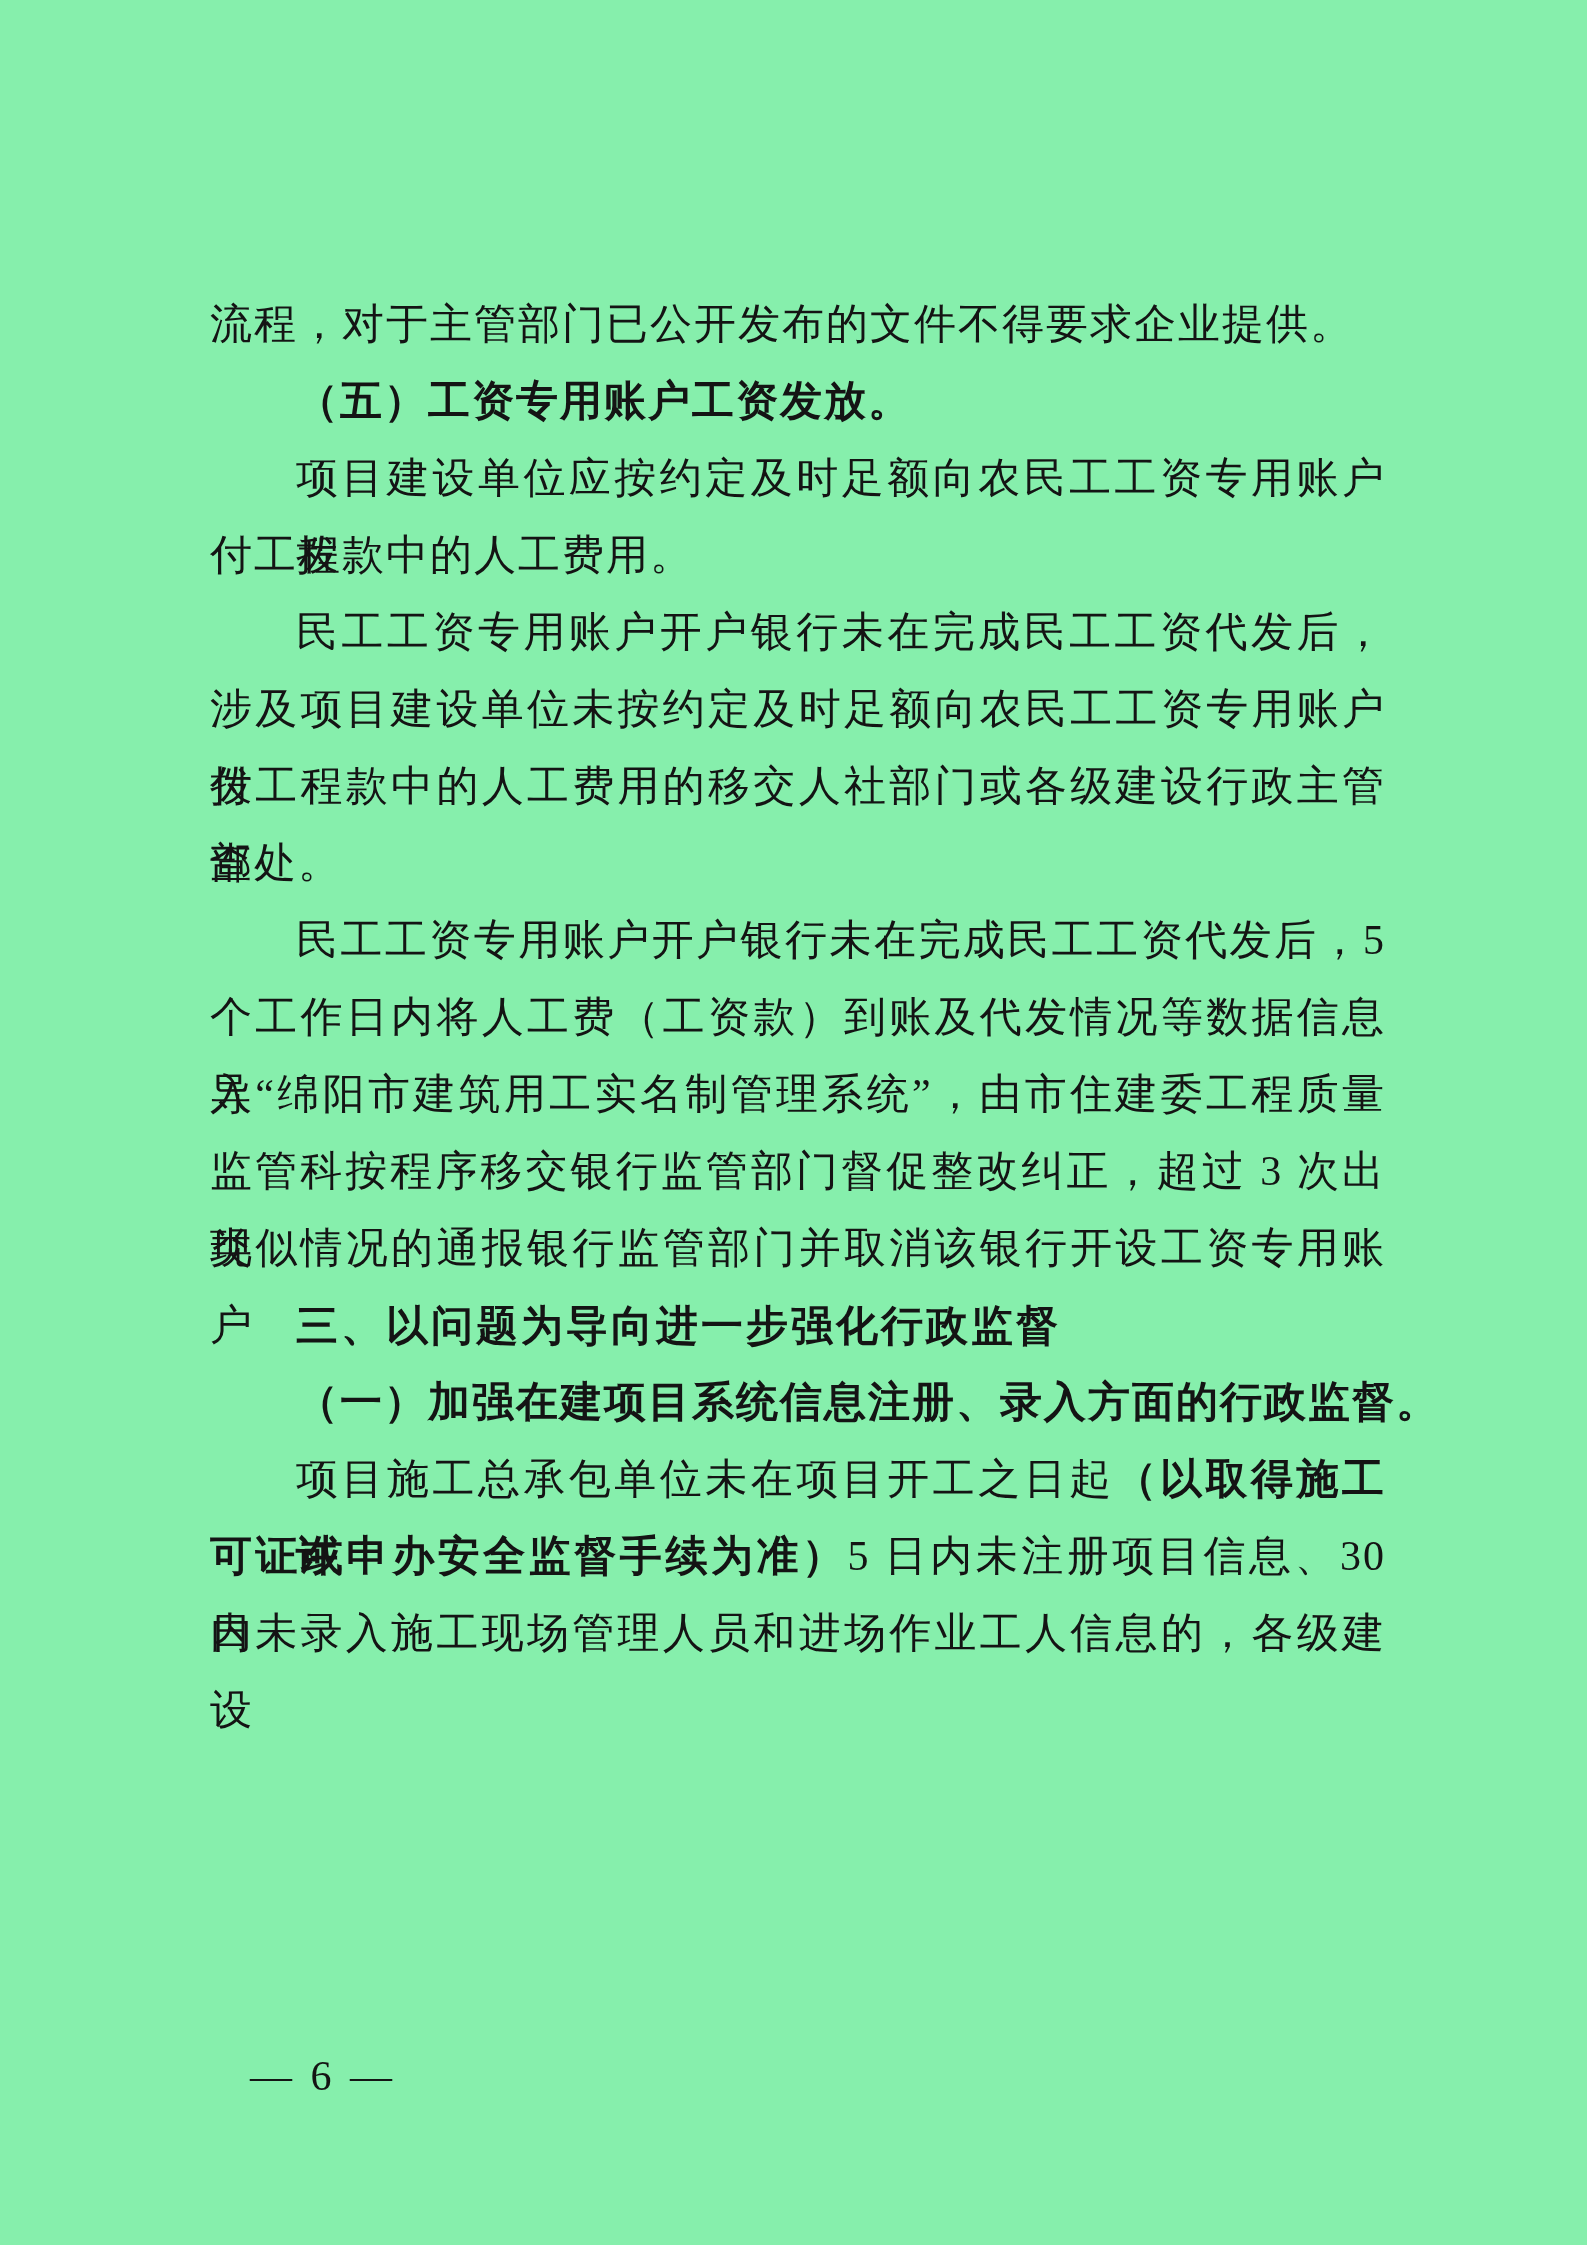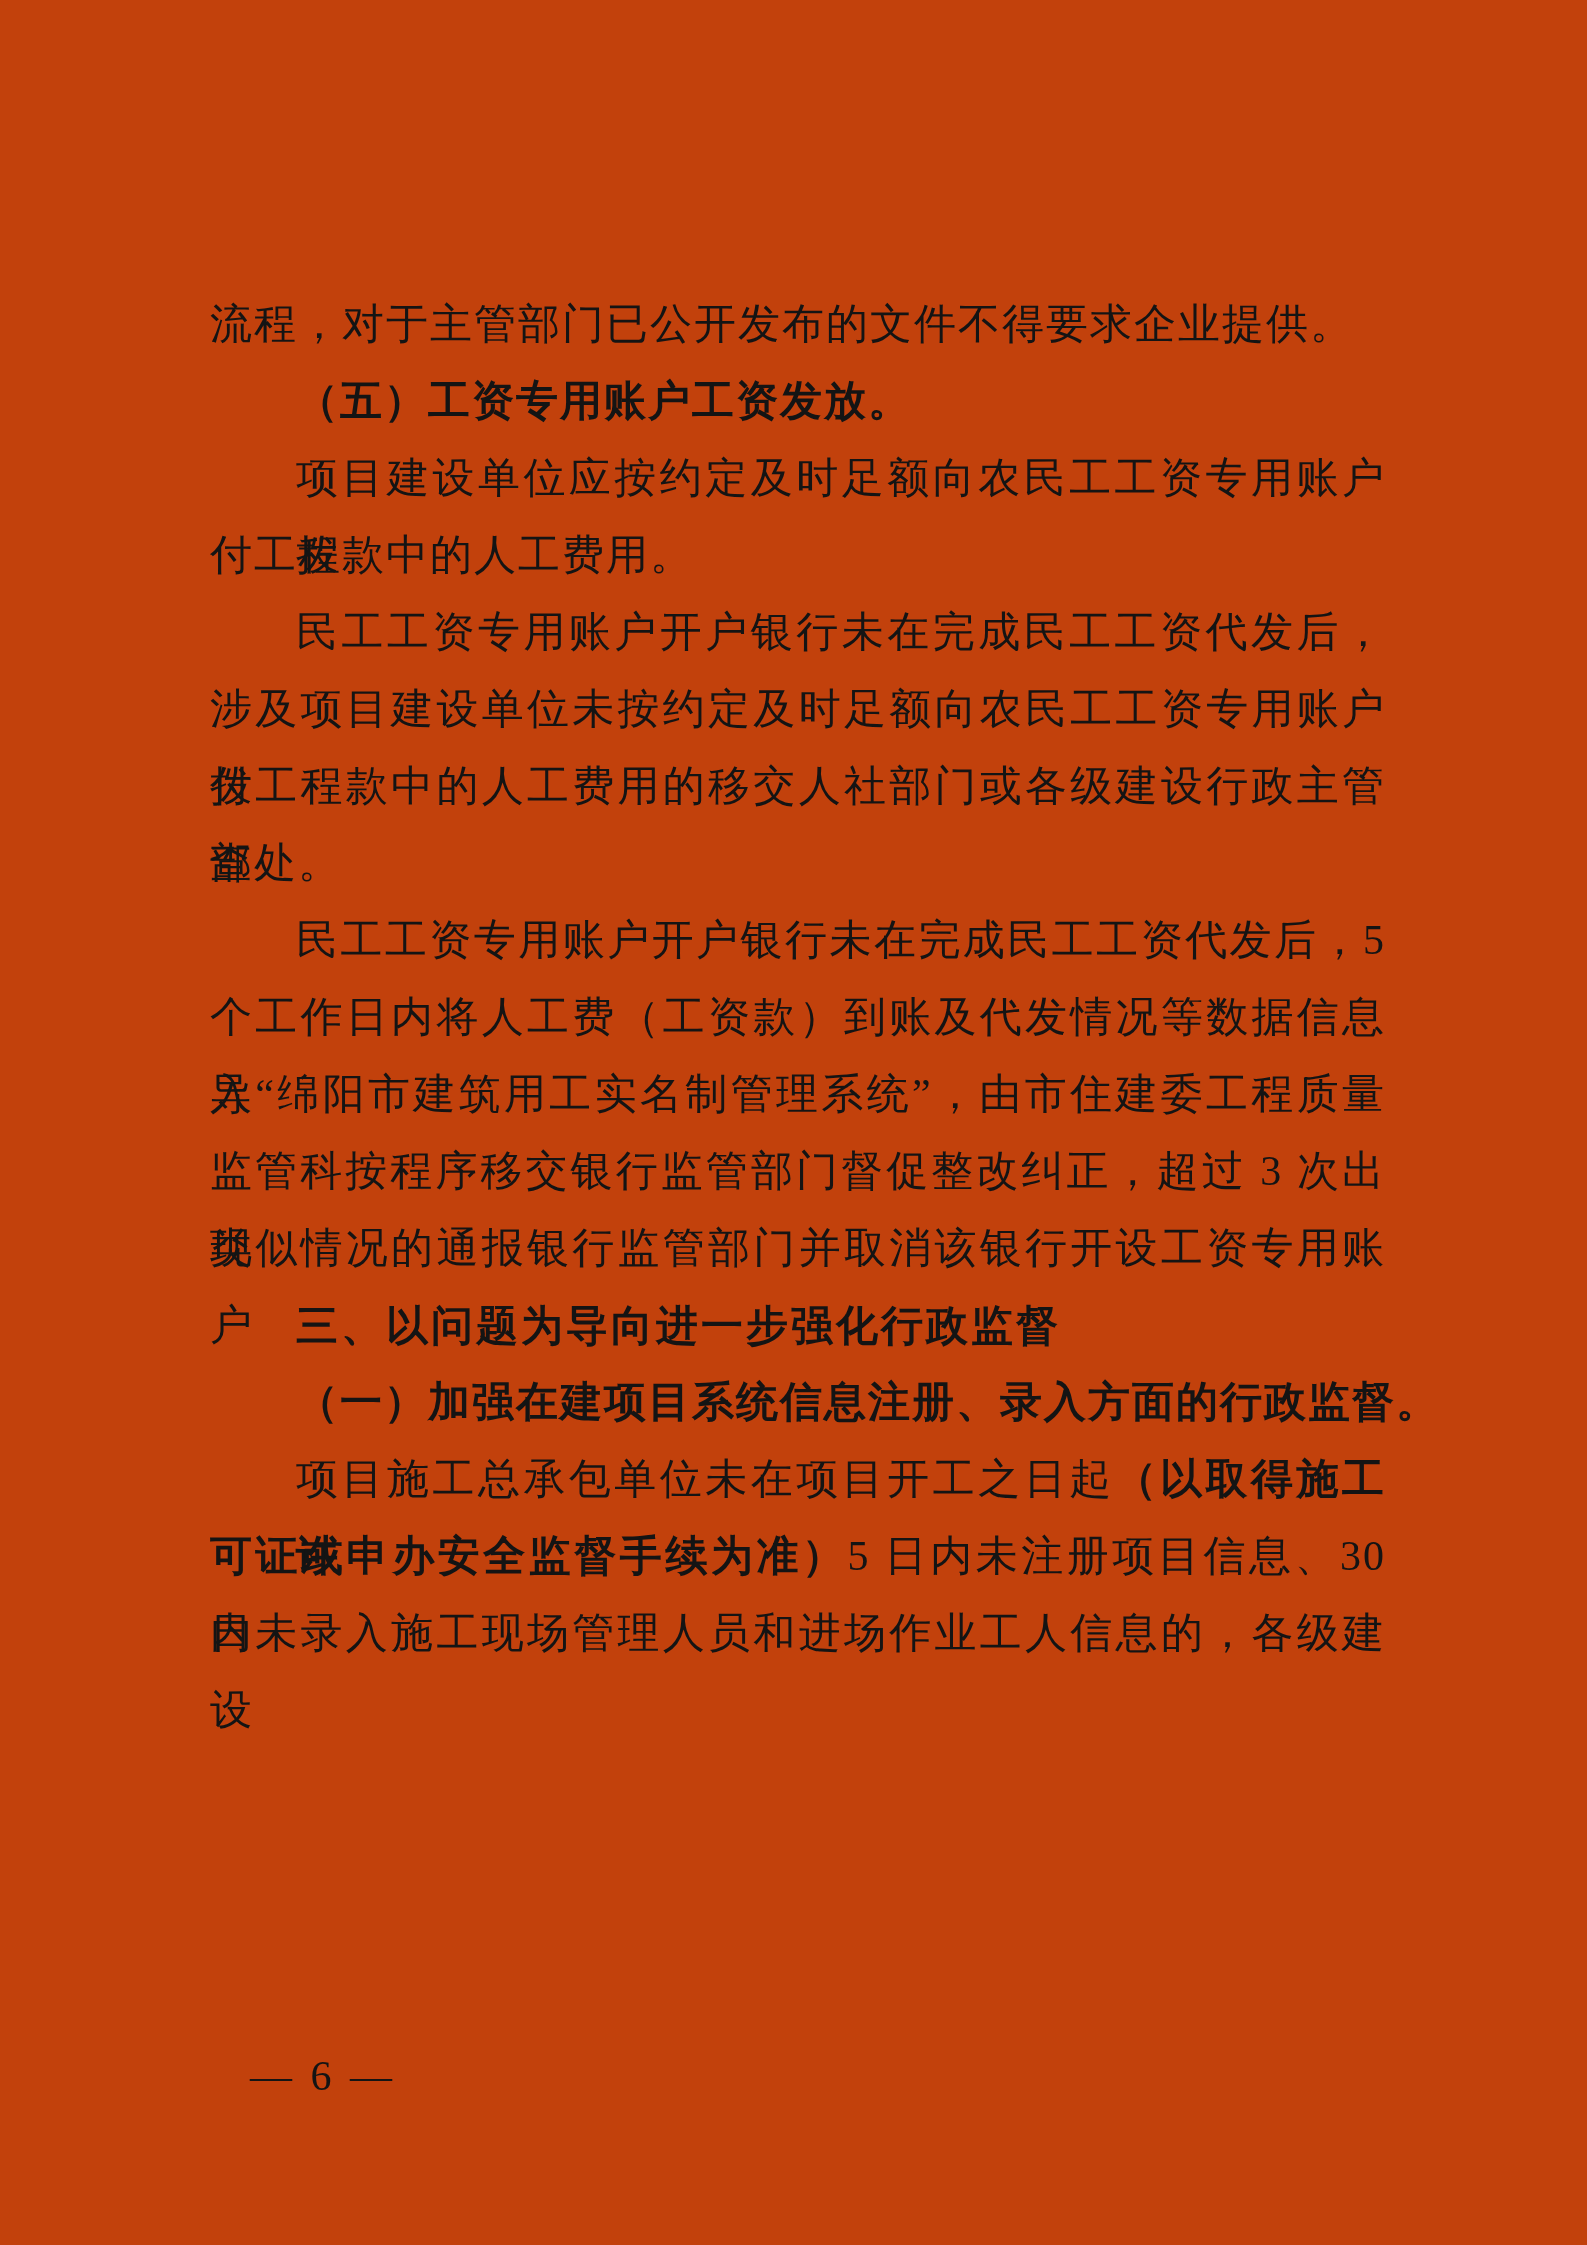--- a/index.html
+++ b/index.html
@@ -4,21 +4,21 @@
 <style>
   html, body {
     margin: 0;
     padding: 0;
     background: #ffffff;
   }
   .page {
     position: relative;
     width: 1587px;
     height: 2245px;
-    background: #c2410c;
+    background: #86efac;
     overflow: hidden;
     font-family: "Liberation Serif", "DejaVu Serif", serif;
     color: #141414;
   }
   .doc-body {
     position: absolute;
     left: 210px;
     top: 286px;
     width: 1176px;
   }

